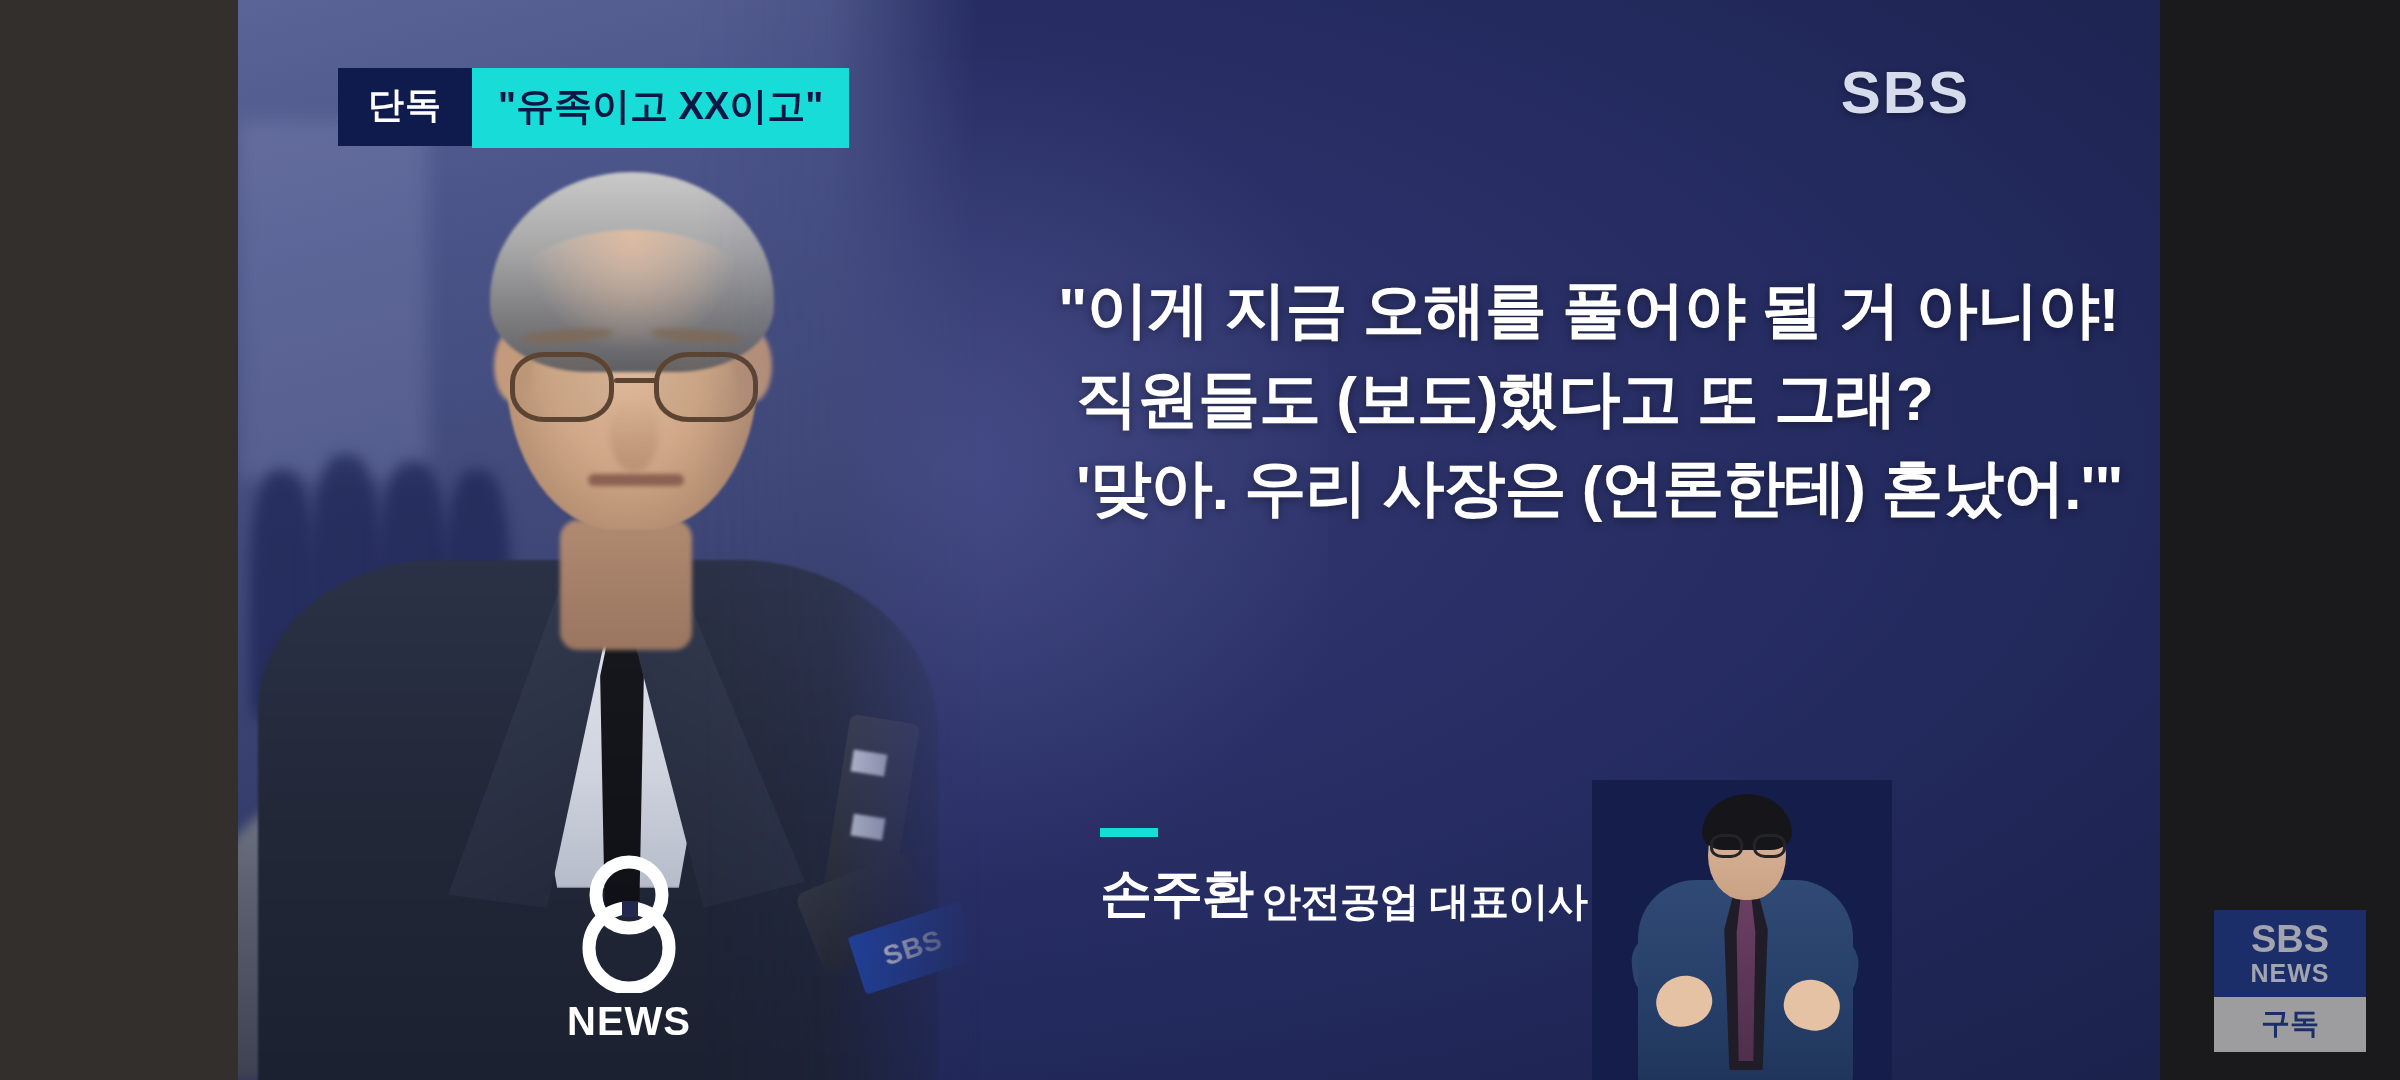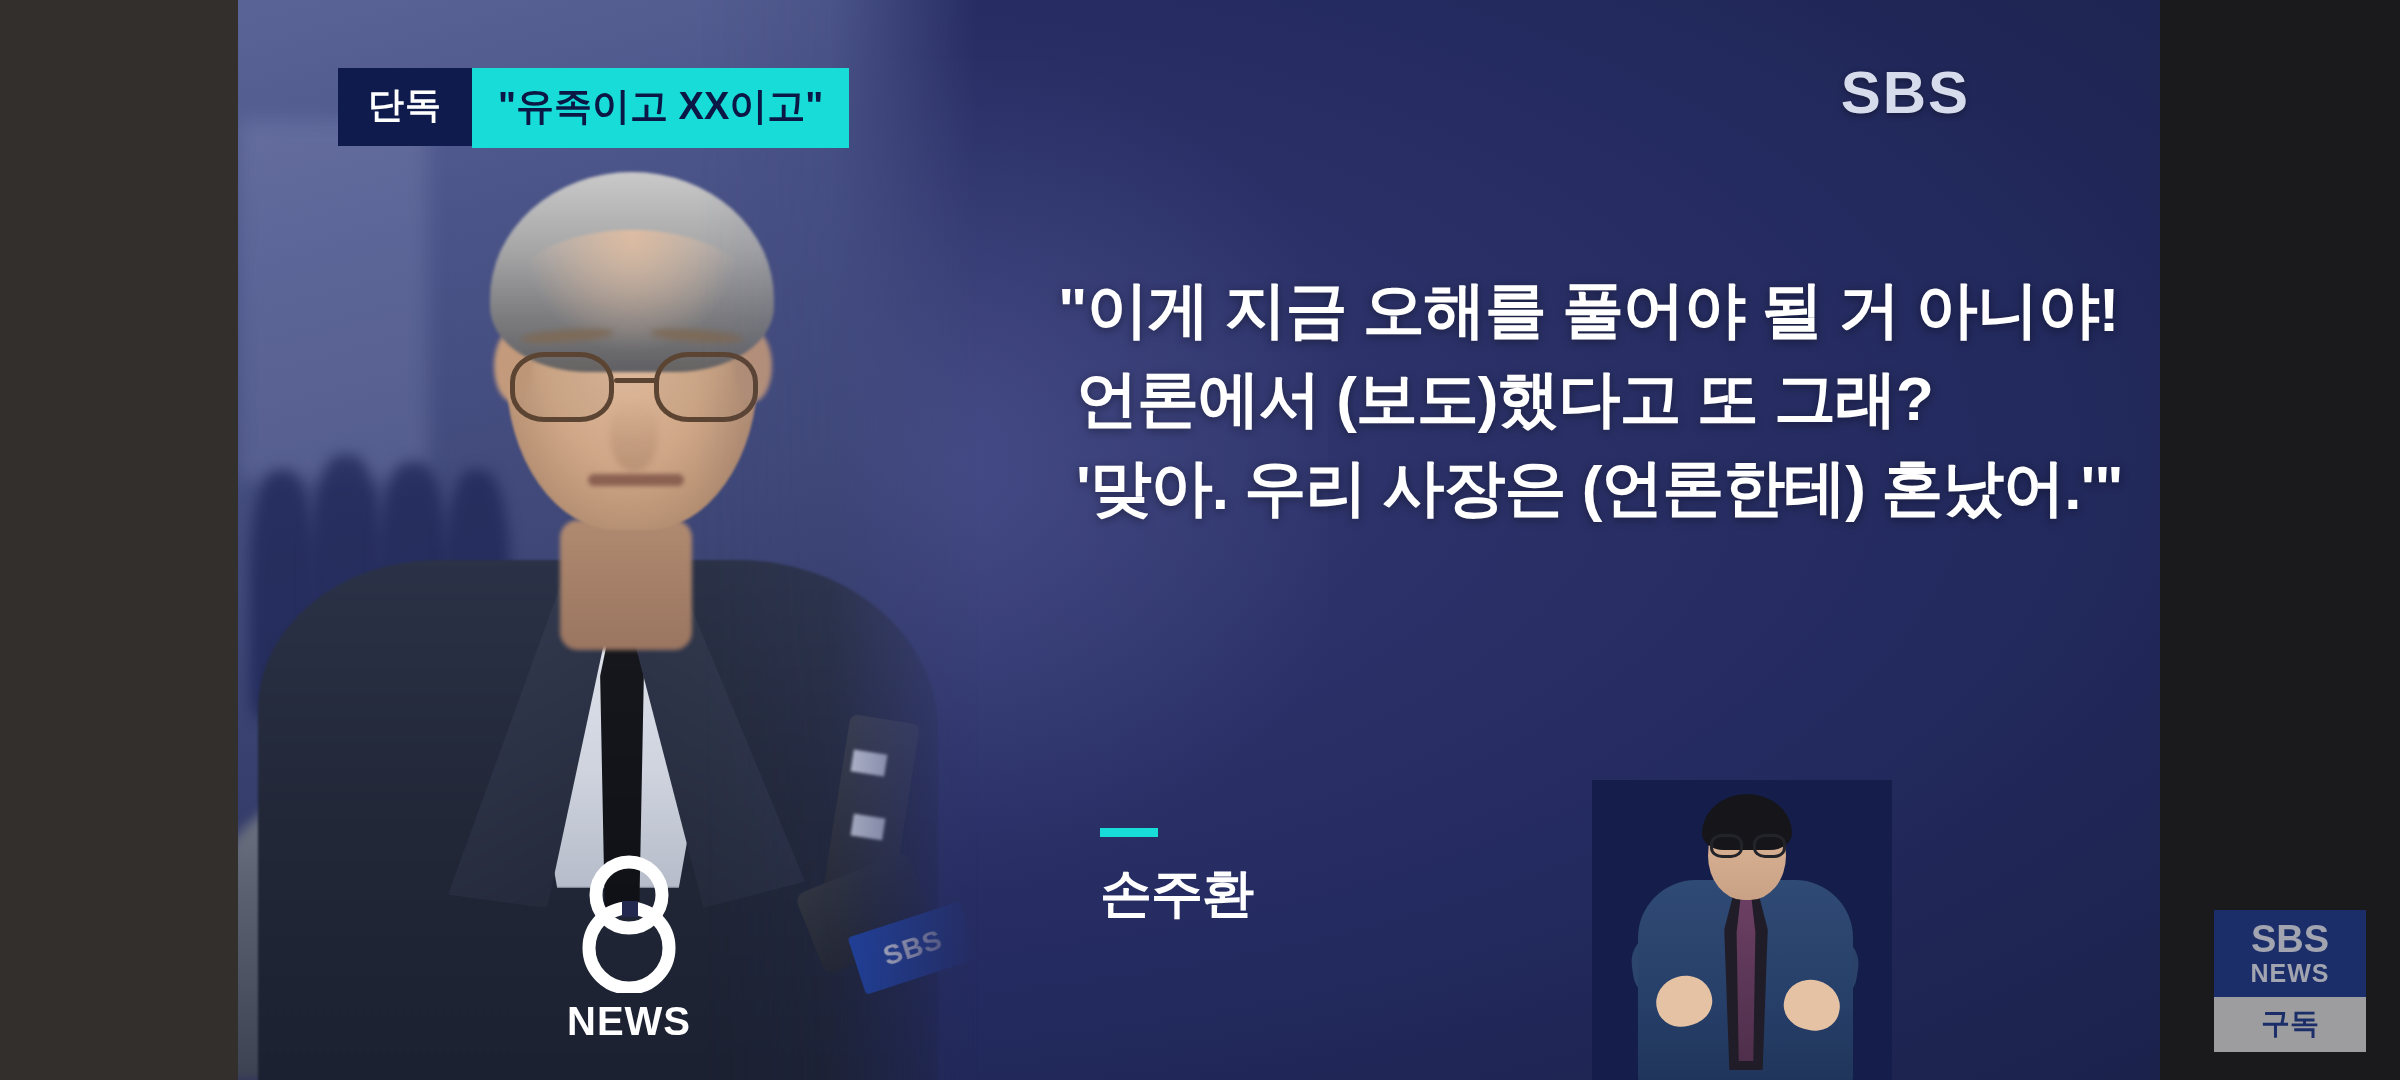--- a/index.html
+++ b/index.html
@@ -458,28 +458,29 @@
 
     <div id="badges">
       <div class="badge-exclusive">단독</div>
       <div class="badge-headline">"유족이고 XX이고"</div>
     </div>
 
     <div id="sbs-logo">SBS</div>
 
     <div id="quote">
       <div class="qline l1">"이게 지금 오해를 풀어야 될 거 아니야!</div>
-      <div class="qline l3">언론에서 (보도)했다고 또 그래?</div>
+      <div class="qline l3">직원들도 (보도)했다고 또 그래?</div>
       <div class="qline l4">'맞아. 우리 사장은 (언론한테) 혼났어.'"</div>
     </div>
 
     <div id="attribution">
       <div class="attr-dash"></div>
       <div class="attr-row">
         <div class="attr-name">손주환</div>
+        <div class="attr-title">안전공업 대표이사</div>
       </div>
     </div>
 
     <div id="eight-news">
       <svg class="eight-glyph" viewBox="0 0 110 140">
         <circle cx="55" cy="42" r="33" fill="none" stroke="#ffffff" stroke-width="13"></circle>
         <circle cx="55" cy="95" r="40" fill="none" stroke="#ffffff" stroke-width="13"></circle>
         <rect x="48" y="48" width="16" height="16" fill="#22284f"></rect>
       </svg>
       <div class="eight-label">NEWS</div>

